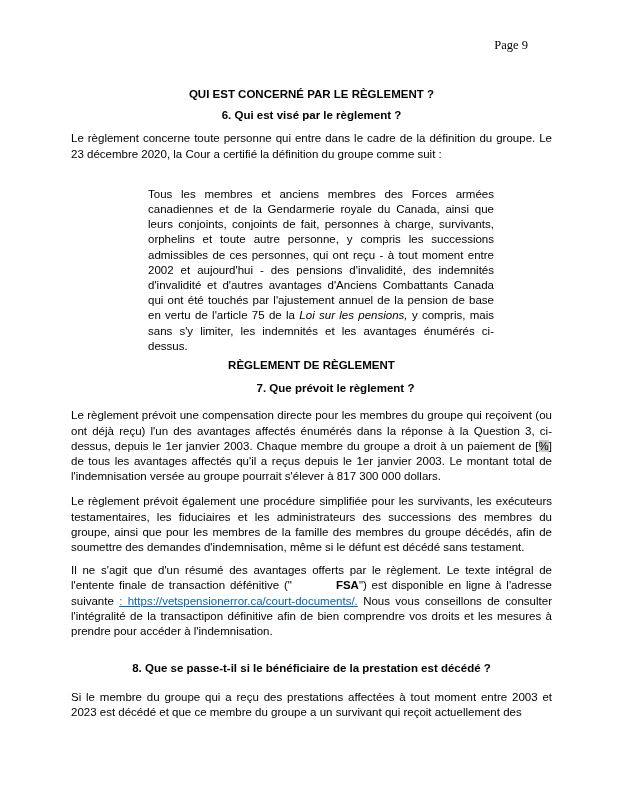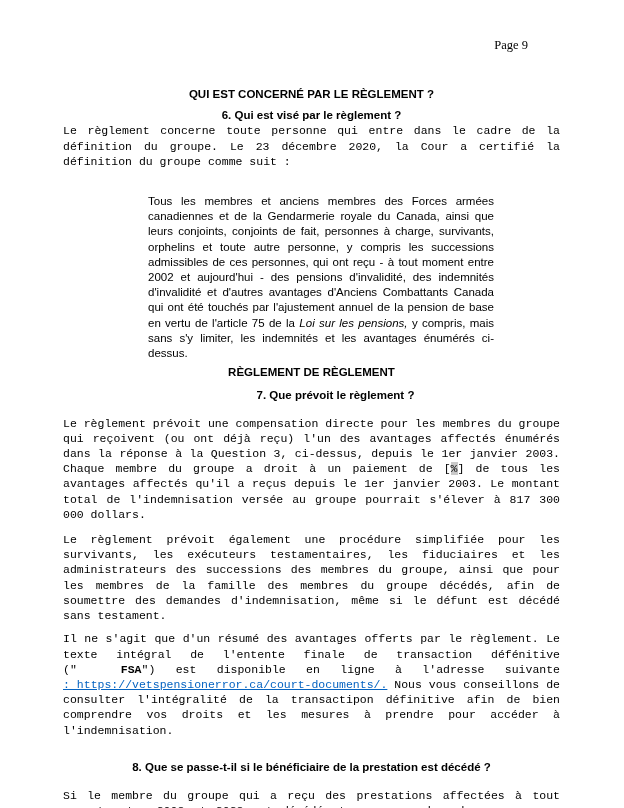--- a/index.html
+++ b/index.html
@@ -32,21 +32,21 @@
     text-align: center;
   }
   .h-q6        { margin-top: 6px; }
   .p-intro     { margin: 12px 0 0 0; text-align: justify; }
   .blockquote  {
     margin: 25px 66px 0 85px;  
     text-align: justify;
   }
   .h-indem     { margin-top: 4px; }
   .h-q7        { margin-top: 8px; margin-left: 48px; }
-  .para        { margin: 0; text-align: justify; font-family: Liberation Mono, monospace; }
+  .para        { margin: 8px; text-align: justify; }
   .p-payment   { margin-top: 12px; }
   .p-procedure { margin-top: 10px; }
   .p-fsa       { margin-top: 8px; }
   .h-q8        { margin-top: 22px; }
   .p-survivor  { margin-top: 13px; }
   .italic      { font-style: italic; }
   .bold        { font-weight: bold; padding-left: 44px; }
   .hl {
     background: var(--highlight-color, #c9c9c9);
   }

